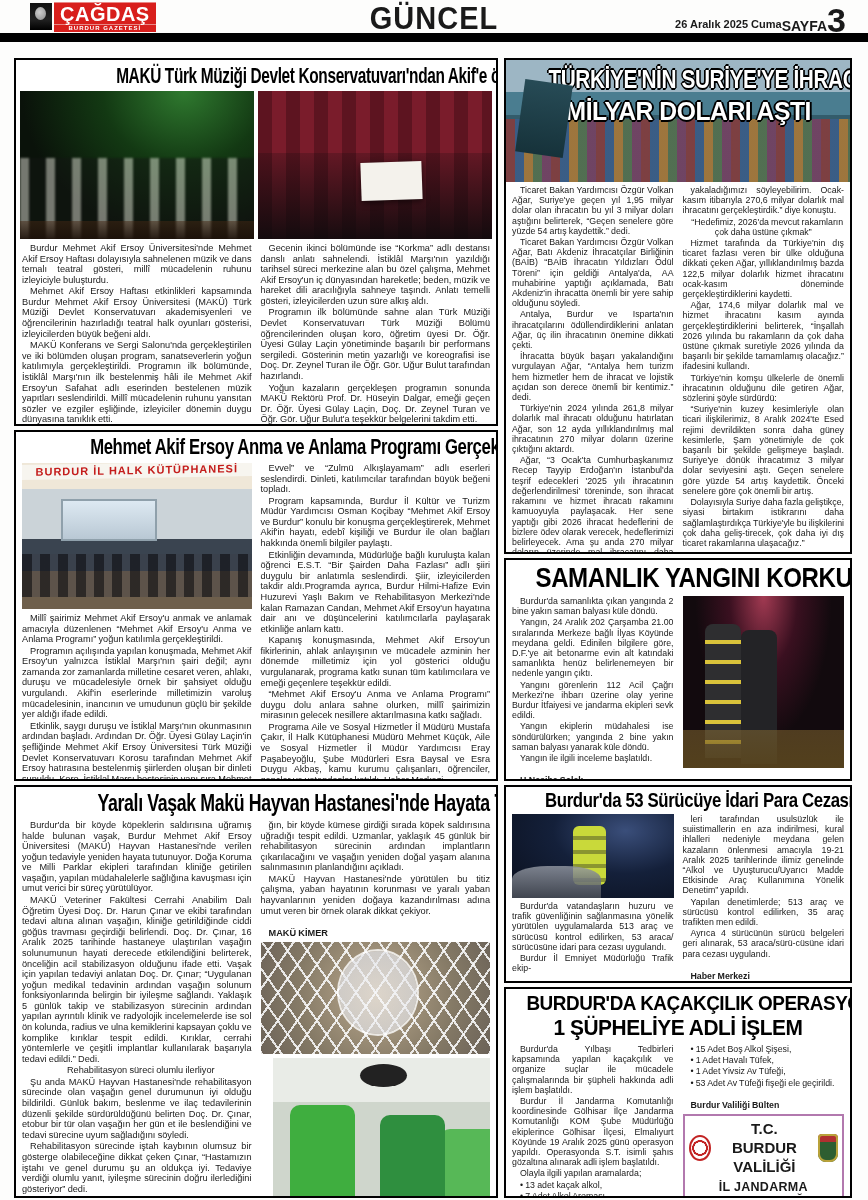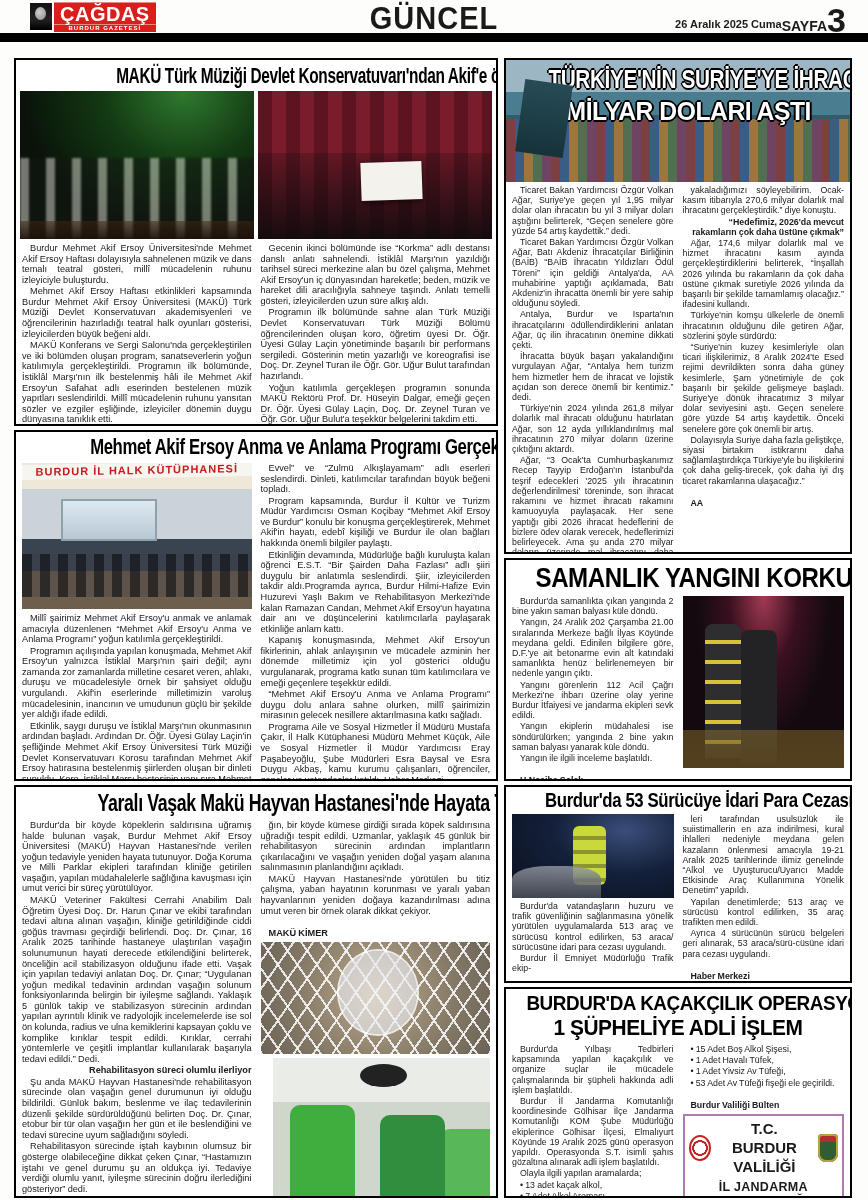--- a/index.html
+++ b/index.html
@@ -28,21 +28,21 @@
   
   .art{position:absolute;background:#fff;border:2px solid #000;box-sizing:border-box;overflow:hidden;}
   .hl-wrap{text-align:center;white-space:nowrap;overflow:visible;}
   .hl{display:inline-block;font-weight:800;transform-origin:center;letter-spacing:-0.5px;color:#000;}
   .cols2{display:flex;gap:9px;padding:0 6px;}
   .col{flex:1;min-width:0;}
   .para{margin:0 0 1px 0;text-indent:8px;text-align:justify;font-size:9.2px;line-height:1.15;
         word-spacing:-0.3px;}
   .rt .para{font-size:8.8px;line-height:1.16;}
   .para.sig{font-weight:bold;text-align:left;margin-top:12px;}
-  .para.subhead{font-weight:bold;text-align:right;}
+  .para.subhead{font-weight:normal;text-align:center;}
   
   .photo{position:relative;overflow:hidden;}
   .ph-dance{background:radial-gradient(ellipse at 70% 0%, #2f7a2f 0%, #133913 35%, #0a120a 70%),#0a120a;}
   .ph-dance::before{content:"";position:absolute;left:0;bottom:0;width:100%;height:55%;
         background:repeating-linear-gradient(90deg, rgba(240,238,228,.85) 0 9px, rgba(20,22,20,.9) 9px 26px);
         filter:blur(1px);opacity:.55;}
   .ph-dance::after{content:"";position:absolute;left:0;bottom:0;width:100%;height:12%;
         background:linear-gradient(180deg,rgba(70,40,20,.5),rgba(30,18,10,.9));}
   .ph-cert{background:repeating-linear-gradient(90deg,#5d1420 0 14px,#7a1c2b 14px 28px);}
   .ph-cert::before{content:"";position:absolute;left:0;bottom:0;width:100%;height:58%;
@@ -132,21 +132,21 @@
     </div>
     <div class="cols2" style="margin-top:2px;">
       <div class="col">
           <p class="para">Burdur Mehmet Akif Ersoy Üniversitesi'nde Mehmet Akif Ersoy Haftası dolayısıyla sahnelenen müzik ve dans temalı teatral gösteri, millî mücadelenin ruhunu izleyiciyle buluşturdu.</p>
           <p class="para">Mehmet Akif Ersoy Haftası etkinlikleri kapsamında Burdur Mehmet Akif Ersoy Üniversitesi (MAKÜ) Türk Müziği Devlet Konservatuvarı akademisyenleri ve öğrencilerinin hazırladığı teatral halk oyunları gösterisi, izleyicilerden büyük beğeni aldı.</p>
           <p class="para">MAKÜ Konferans ve Sergi Salonu'nda gerçekleştirilen ve iki bölümden oluşan program, sanatseverlerin yoğun katılımıyla gerçekleştirildi. Programın ilk bölümünde, İstiklâl Marşı'nın ilk bestelenmiş hâli ile Mehmet Akif Ersoy'un Safahat adlı eserinden bestelenen müzik yapıtları seslendirildi. Millî mücadelenin ruhunu yansıtan sözler ve ezgiler eşliğinde, izleyiciler dönemin duygu dünyasına tanıklık etti.</p>
         </div>
       <div class="col">
           <p class="para">Gecenin ikinci bölümünde ise “Korkma” adlı destansı danslı anlatı sahnelendi. İstiklâl Marşı'nın yazıldığı tarihsel süreci merkezine alan bu özel çalışma, Mehmet Akif Ersoy'un iç dünyasından hareketle; beden, müzik ve hareket dili aracılığıyla sahneye taşındı. Anlatı temelli gösteri, izleyicilerden uzun süre alkış aldı.</p>
           <p class="para">Programın ilk bölümünde sahne alan Türk Müziği Devlet Konservatuvarı Türk Müziği Bölümü öğrencilerinden oluşan koro, öğretim üyesi Dr. Öğr. Üyesi Gülay Laçin yönetiminde başarılı bir performans sergiledi. Gösterinin metin yazarlığı ve koreografisi ise Doç. Dr. Zeynel Turan ile Öğr. Gör. Uğur Bulut tarafından hazırlandı.</p>
-          <p class="para">Yoğun katılımla gerçekleşen programın sonunda MAKÜ Rektörü Prof. Dr. Hüseyin Dalgar, emeği geçen Dr. Öğr. Üyesi Gülay Laçin, Doç. Dr. Zeynel Turan ve Öğr. Gör. Uğur Bulut'a teşekkür belgelerini takdim etti.</p>
+          <p class="para">Yoğun kazaların gerçekleşen programın sonunda MAKÜ Rektörü Prof. Dr. Hüseyin Dalgar, emeği geçen Dr. Öğr. Üyesi Gülay Laçin, Doç. Dr. Zeynel Turan ve Öğr. Gör. Uğur Bulut'a teşekkür belgelerini takdim etti.</p>
           <p class="para sig">MAKÜ KİMER BÜLTEN</p>
         </div>
     </div>
   </div>
 
   <div class="art" style="left:14px;top:430px;width:484px;height:351px;">
     <div class="hl-wrap" style="padding-top:2px;">
       <span class="hl" style="font-size:22px;transform:scaleX(0.76);">Mehmet Akif Ersoy Anma ve Anlama Programı Gerçekleştirildi</span>
     </div>
     <div class="cols2" style="margin-top:3px;">
@@ -210,20 +210,21 @@
           <p class="para">Ticaret Bakan Yardımcısı Özgür Volkan Ağar, Suriye'ye geçen yıl 1,95 milyar dolar olan ihracatın bu yıl 3 milyar doları aştığını belirterek, “Geçen senelere göre yüzde 54 artış kaydettik.” dedi.</p>
           <p class="para">Ticaret Bakan Yardımcısı Özgür Volkan Ağar, Batı Akdeniz İhracatçılar Birliğinin (BAİB) “BAİB İhracatın Yıldızları Ödül Töreni” için geldiği Antalya'da, AA muhabirine yaptığı açıklamada, Batı Akdeniz'in ihracatta önemli bir yere sahip olduğunu söyledi.</p>
           <p class="para">Antalya, Burdur ve Isparta'nın ihracatçılarını ödüllendirdiklerini anlatan Ağar, üç ilin ihracatının önemine dikkati çekti.</p>
           <p class="para">İhracatta büyük başarı yakalandığını vurgulayan Ağar, “Antalya hem turizm hem hizmetler hem de ihracat ve lojistik açıdan son derece önemli bir kentimiz.” dedi.</p>
           <p class="para">Türkiye'nin 2024 yılında 261,8 milyar dolarlık mal ihracatı olduğunu hatırlatan Ağar, son 12 ayda yıllıklandırılmış mal ihracatının 270 milyar doların üzerine çıktığını aktardı.</p>
           <p class="para">Ağar, “3 Ocak'ta Cumhurbaşkanımız Recep Tayyip Erdoğan'ın İstanbul'da teşrif edecekleri '2025 yılı ihracatının değerlendirilmesi' töreninde, son ihracat rakamını ve hizmet ihracatı rakamını kamuoyuyla paylaşacak. Her sene yaptığı gibi 2026 ihracat hedeflerini de bizlere ödev olarak verecek, hedeflerimizi belirleyecek. Ama şu anda 270 milyar doların üzerinde mal ihracatını daha şimdiden</p>
         </div>
       <div class="col">
           <p class="para">yakaladığımızı söyleyebilirim. Ocak-kasım itibarıyla 270,6 milyar dolarlık mal ihracatını gerçekleştirdik.” diye konuştu.</p>
           <p class="para subhead">“Hedefimiz, 2026'da mevcut rakamların çok daha üstüne çıkmak”</p>
+          <p class="para">Hizmet tarafında da Türkiye'nin dış ticaret fazlası veren bir ülke olduğuna dikkati çeken Ağar, yıllıklandırılmış bazda 122,5 milyar dolarlık hizmet ihracatını ocak-kasım döneminde gerçekleştirdiklerini kaydetti.</p>
           <p class="para">Ağar, 174,6 milyar dolarlık mal ve hizmet ihracatını kasım ayında gerçekleştirdiklerini belirterek, “İnşallah 2026 yılında bu rakamların da çok daha üstüne çıkmak suretiyle 2026 yılında da başarılı bir şekilde tamamlamış olacağız.” ifadesini kullandı.</p>
           <p class="para">Türkiye'nin komşu ülkelerle de önemli ihracatının olduğunu dile getiren Ağar, sözlerini şöyle sürdürdü:</p>
           <p class="para">“Suriye'nin kuzey kesimleriyle olan ticari ilişkilerimiz, 8 Aralık 2024'te Esed rejimi devrildikten sonra daha güney kesimlerle, Şam yönetimiyle de çok başarılı bir şekilde gelişmeye başladı. Suriye'ye dönük ihracatımız 3 milyar dolar seviyesini aştı. Geçen senelere göre yüzde 54 artış kaydettik. Önceki senelere göre çok önemli bir artış.</p>
           <p class="para">Dolayısıyla Suriye daha fazla geliştikçe, siyasi birtakım istikrarını daha sağlamlaştırdıkça Türkiye'yle bu ilişkilerini çok daha geliş-tirecek, çok daha iyi dış ticaret rakamlarına ulaşacağız.”</p>
           <p class="para sig">AA</p>
         </div>
     </div>
   </div>
 
   <div class="art rt" style="left:504px;top:558px;width:348px;height:223px;">

